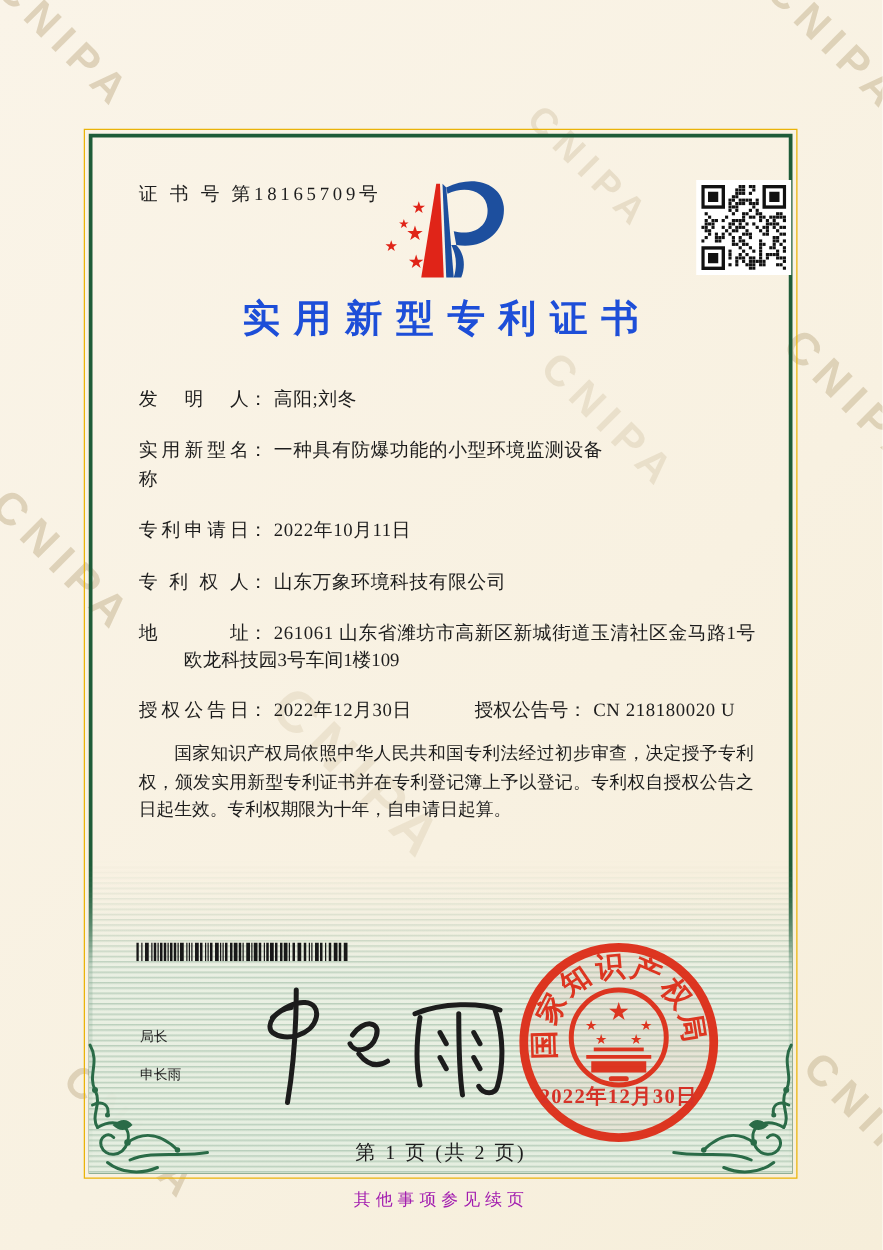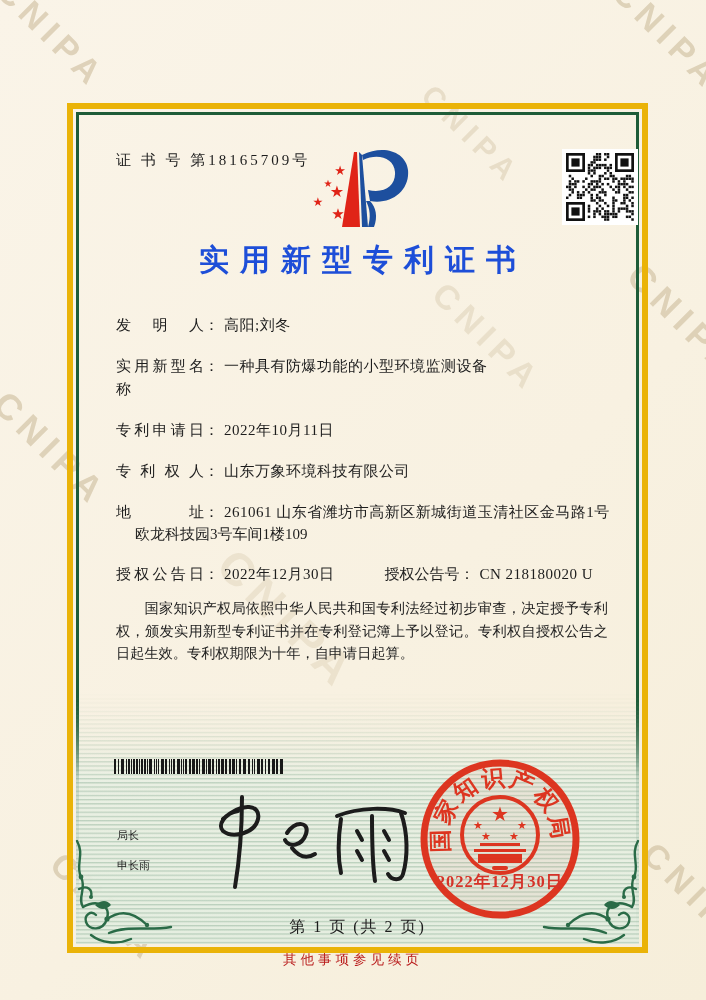--- a/index.html
+++ b/index.html
@@ -8,21 +8,21 @@
     background:linear-gradient(135deg,#faf4e8 0%,#f8f1e1 60%,#f6eeda 100%);
     font-family:"Liberation Serif","DejaVu Serif",serif;color:#1d1d1d;
   }
   .watermark{
     position:absolute;font-family:"Liberation Sans","DejaVu Sans",sans-serif;
     font-weight:bold;color:#c9b896;transform:rotate(45deg);letter-spacing:7px;
     pointer-events:none;white-space:nowrap;
   }
   
   .cert{position:absolute;left:67px;top:103px;width:569px;height:838px;border:1px solid #35755“”0;}
-  .cert{border:6px solid #eab308;}
+  .cert{border:1px solid #eab308;}
   .cert-inner{position:absolute;inset:3px;border:3px solid #1e5c38;}
   .waves{
     position:absolute;left:3px;right:3px;bottom:3px;height:252px;z-index:0;
     background:
       repeating-linear-gradient(180deg, rgba(130,170,140,0) 0px, rgba(130,170,140,0) 1.6px,
         rgba(125,165,138,.42) 2.4px, rgba(130,170,140,0) 4.2px),
       linear-gradient(180deg, rgba(231,239,227,0) 0px, rgba(231,239,227,.85) 85px, #e5eee0 250px);
     -webkit-mask-image:linear-gradient(180deg,transparent 0,#000 90px);
             mask-image:linear-gradient(180deg,transparent 0,#000 90px);
   }
@@ -32,34 +32,34 @@
   .qr-box{position:absolute;right:4px;top:40px;background:#fff;padding:4px;line-height:0;}
   .title{
     position:absolute;left:0;right:0;top:131px;text-align:center;
     font-size:30px;font-weight:bold;letter-spacing:11px;text-indent:11px;color:#1d4ed8;
   }
   .fields{position:absolute;left:43px;right:28px;top:205px;font-size:15px;}
   .field{margin-bottom:18px;line-height:23px;}
   .field .label{display:inline-block;width:88px;text-align:justify;text-align-last:justify;vertical-align:top;}
   .field .colon{margin-right:5px;}
   .field .value{letter-spacing:.5px;}
-  .addr-line2{margin-left:19px;line-height:21px;}
+  .addr-line2{margin-left:36px;line-height:21px;}
   .grant .g2{margin-left:50px;font-family:Liberation Serif, serif;}
   .paras{position:absolute;left:43px;width:492px;top:488px;font-size:14.2px;line-height:22.5px;text-align:justify;}
   .paras p{margin:0 0 1px 0;text-indent:2em;}
   .barcode-wrap{position:absolute;left:41px;top:650px;line-height:0;}
   .director{position:absolute;left:44px;top:716px;font-size:11px;line-height:20px;}
   .director div{margin-bottom:10px;}
   .sig{position:absolute;left:118px;top:676px;}
   .seal{position:absolute;left:335px;top:638px;mix-blend-mode:multiply;opacity:.95;}
   .page-num{position:absolute;left:0;right:0;bottom:9px;text-align:center;font-size:16px;letter-spacing:2px;}
   .orn{position:absolute;bottom:-14px;z-index:2;}
   .orn-left{left:-6px;}
   .orn-right{right:-6px;transform:scaleX(-1);}
-  .continuation{position:absolute;left:0;right:0;top:951px;text-align:center;font-size:13.5px;letter-spacing:4px;color:#b91c1c;}
+  .continuation{position:absolute;left:0;right:0;top:951px;text-align:center;font-size:13.5px;letter-spacing:4px;color:#a21caf;}
   svg text.cjk{font-family:"Liberation Serif","DejaVu Serif",serif;}
 </style>
 </head>
 <body>
 
 <span class="watermark" style="left:-18px;top:14px;font-size:34px;opacity:.55;">CNIPA</span>
 <span class="watermark" style="left:598px;top:16px;font-size:34px;opacity:.55;">CNIPA</span>
 <span class="watermark" style="left:408px;top:118px;font-size:30px;opacity:.35;">CNIPA</span>
 <span class="watermark" style="left:612px;top:300px;font-size:36px;opacity:.55;">CNIPA</span>
 <span class="watermark" style="left:418px;top:318px;font-size:34px;opacity:.30;">CNIPA</span>

